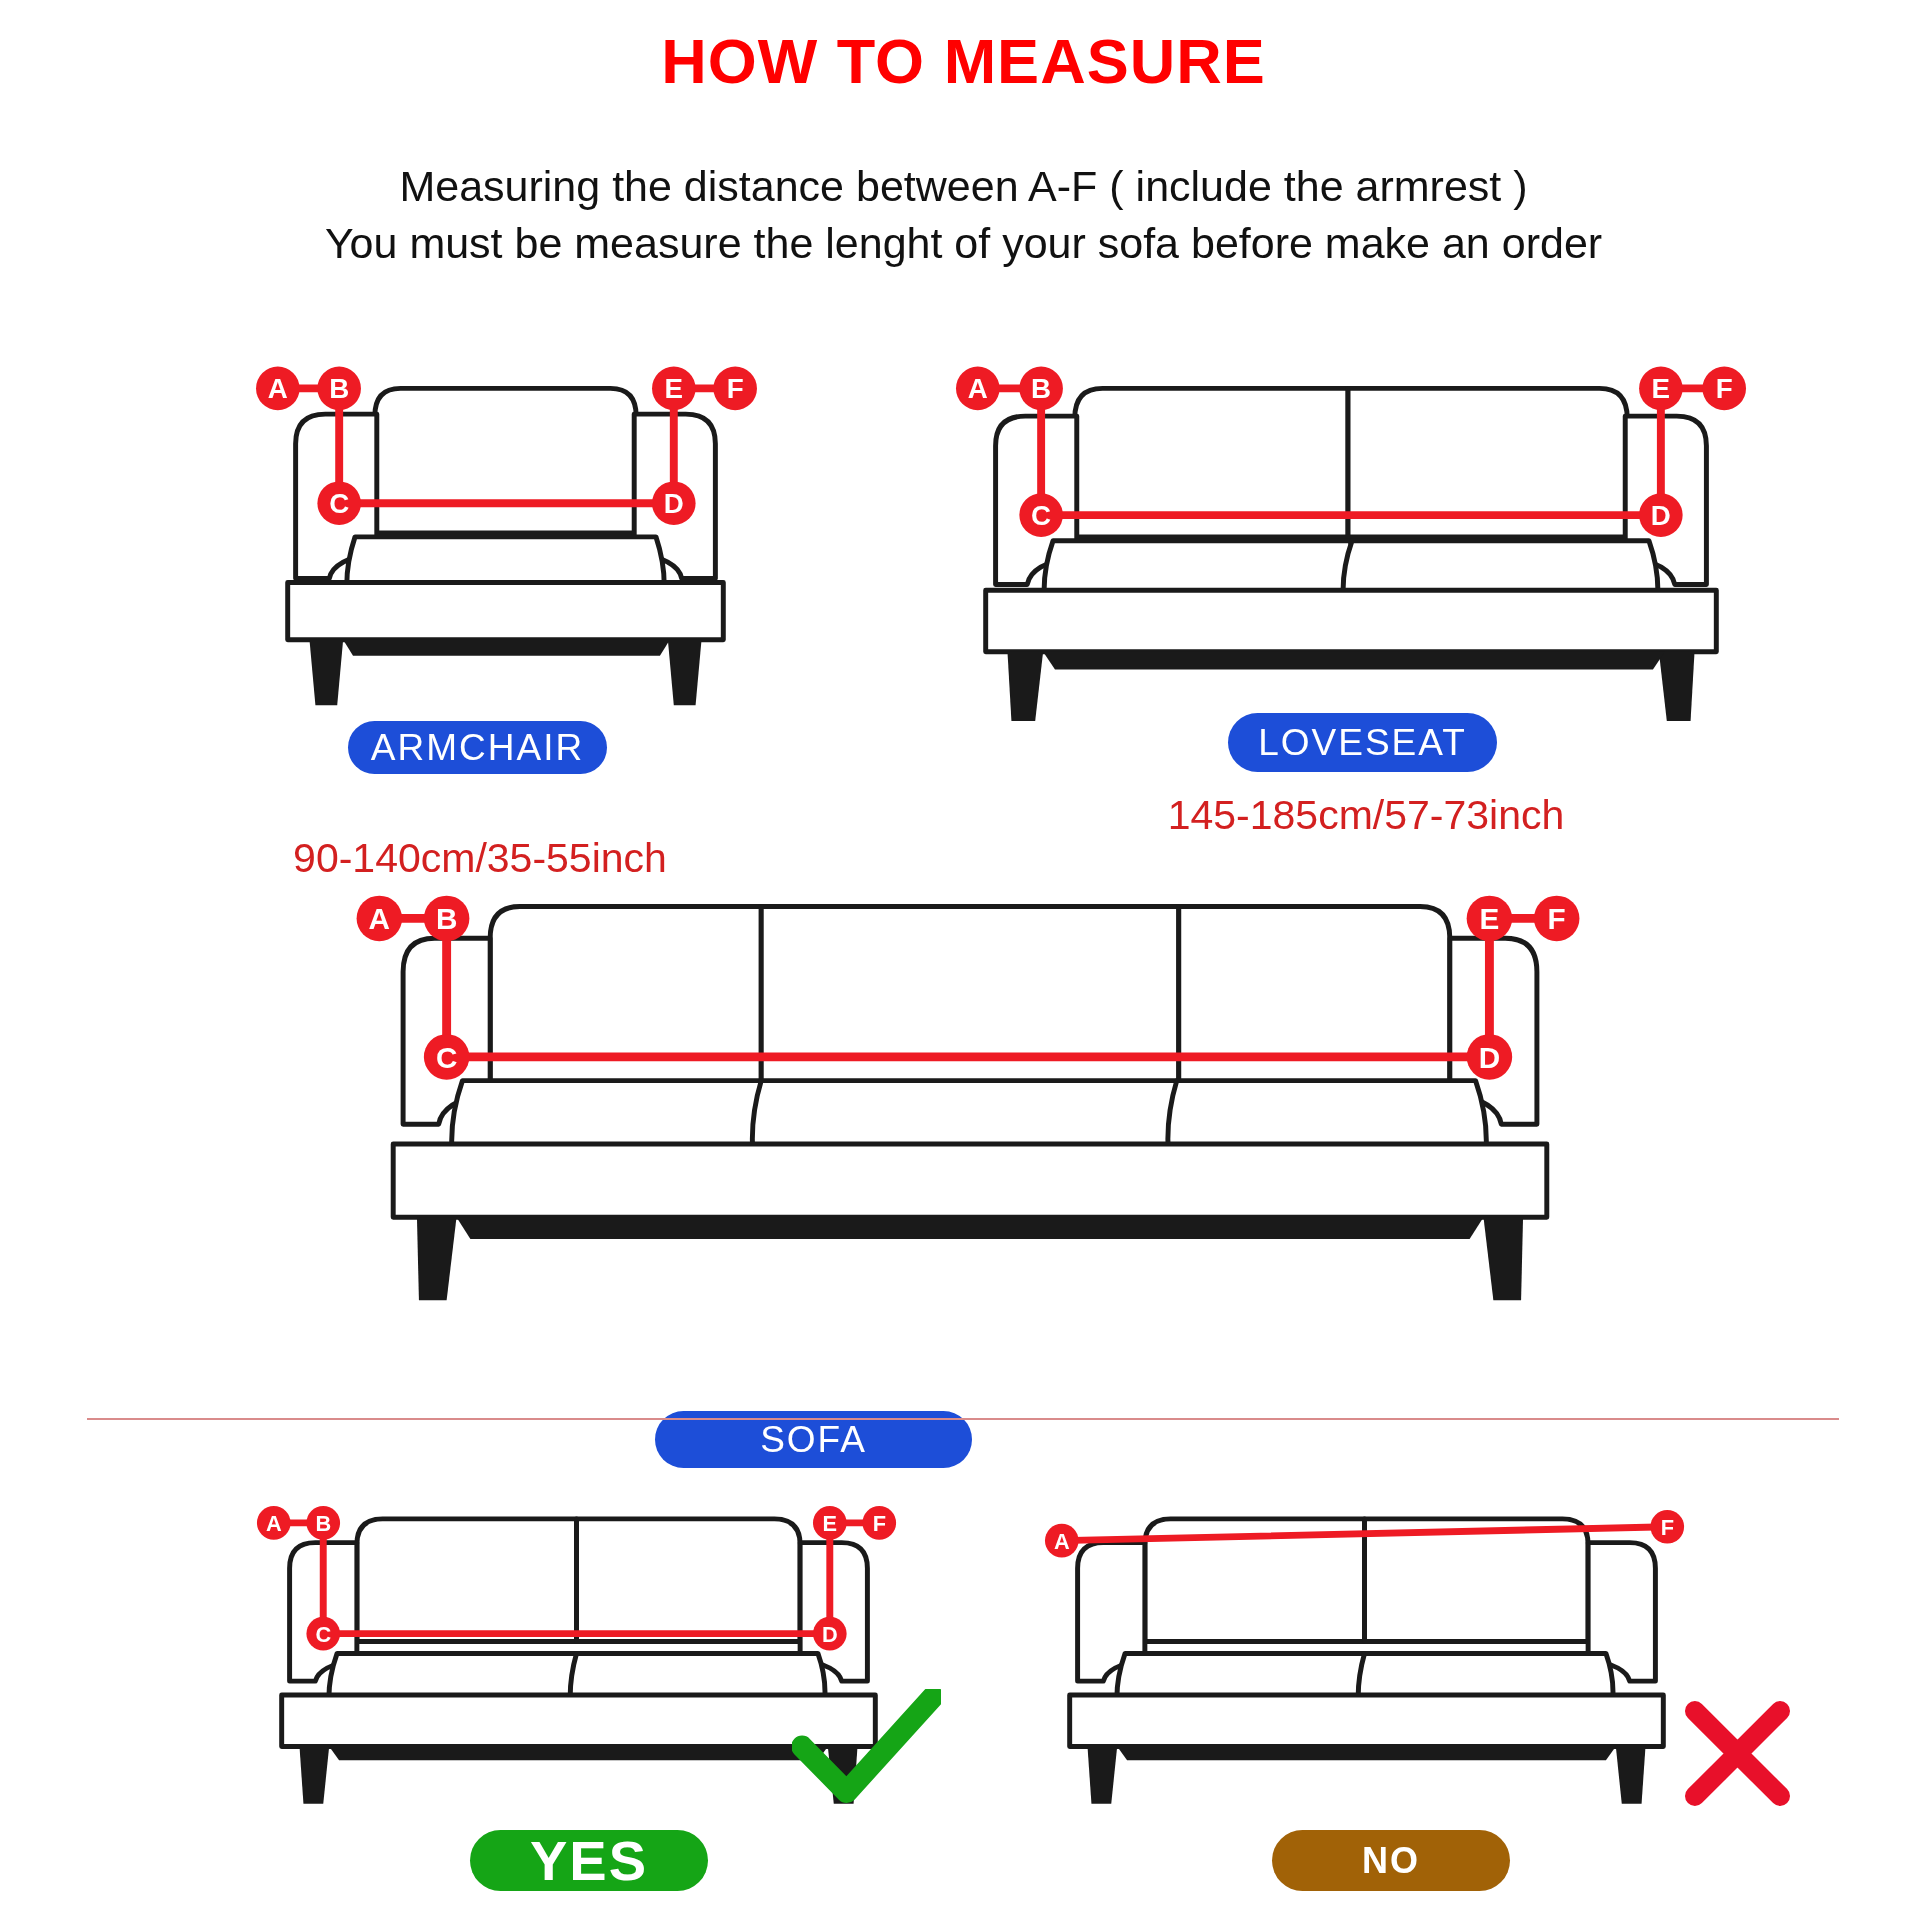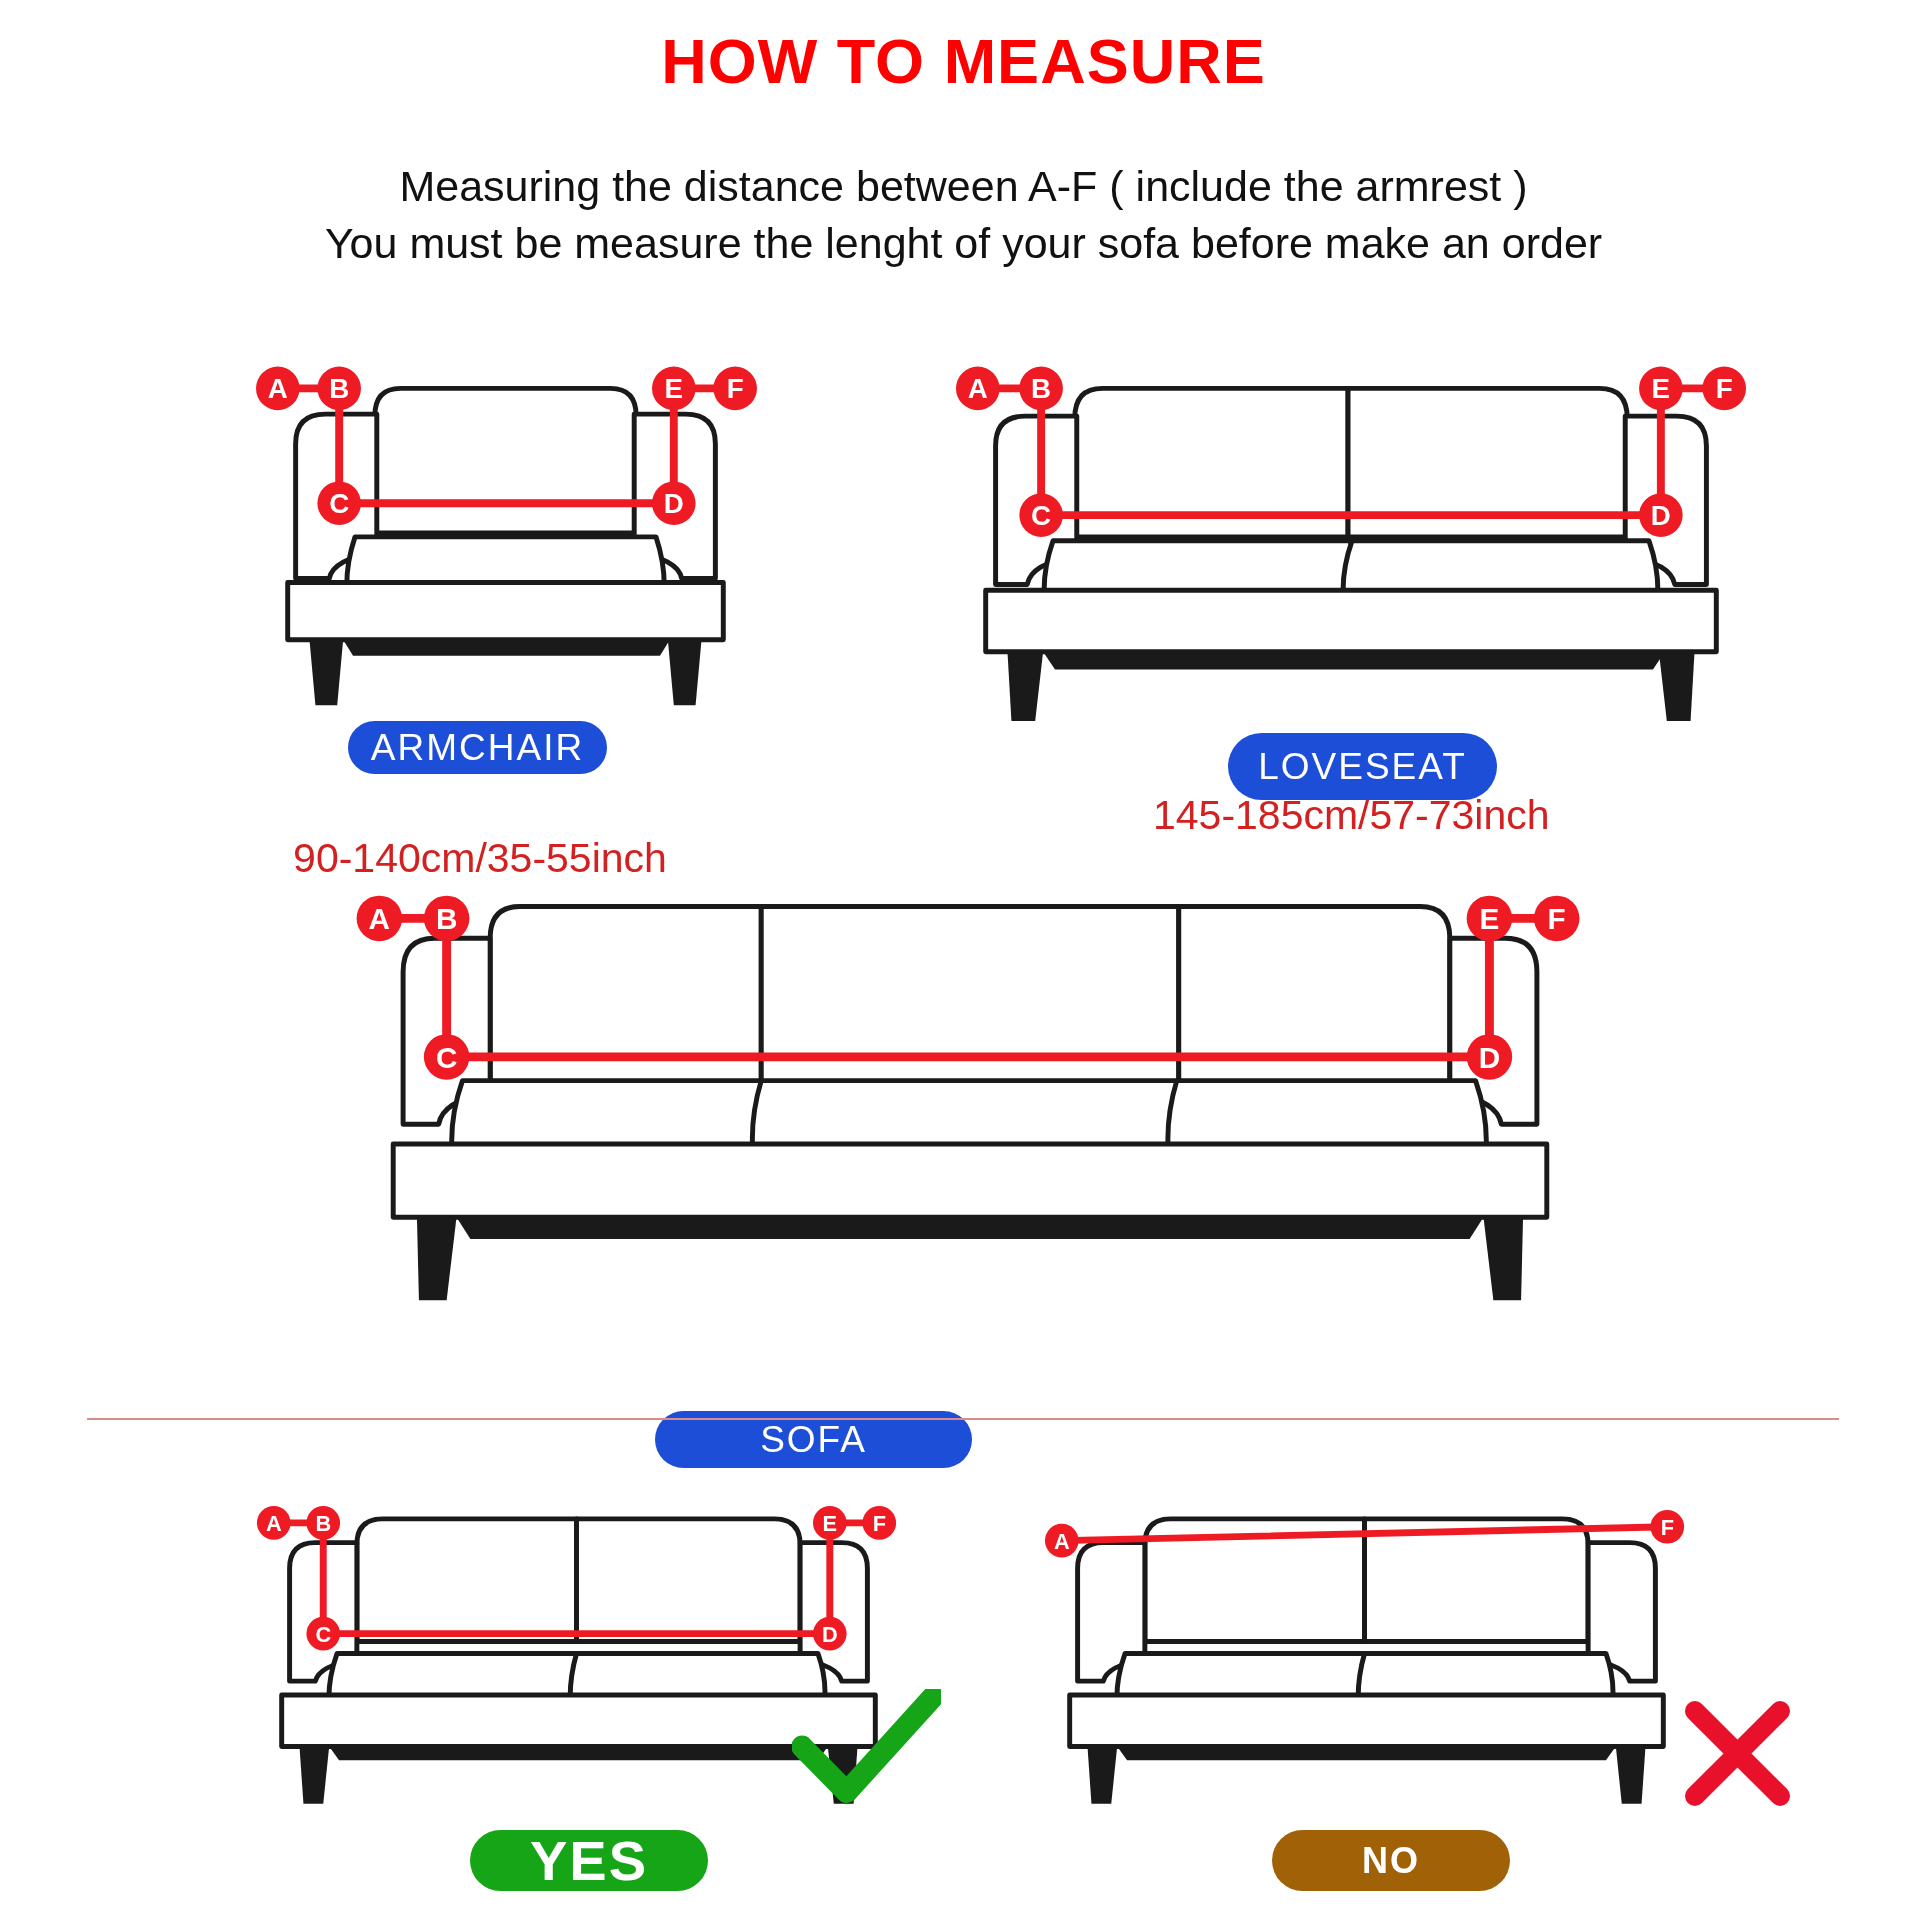--- a/index.html
+++ b/index.html
@@ -144,22 +144,22 @@
       <circle cx="92" cy="190" r="22" fill="#ee1b24"></circle>
         <text x="92" y="200">C</text>
       <circle cx="718" cy="190" r="22" fill="#ee1b24"></circle>
         <text x="718" y="200">D</text>
       <circle cx="718" cy="62" r="22" fill="#ee1b24"></circle>
         <text x="718" y="72">E</text>
       <circle cx="782" cy="62" r="22" fill="#ee1b24"></circle>
         <text x="782" y="72">F</text>
     </g>
   </svg>
-  <div class="pill grey" style="left:1228px;top:733px;width:269px;height:67px;">LOVESEAT</div>
-  <div class="dim" style="left:1153px;top:792px;width:426px;">145-185cm/57-73inch</div>
+  <div class="pill grey" style="left:1228px;top:713px;width:269px;height:59px;">LOVESEAT</div>
+  <div class="dim" style="left:1153px;top:792px;width:426px;text-align:center;">145-185cm/57-73inch</div>
 
   <svg class="sofa-svg" style="left:351px;top:861px;" width="1238" height="465" viewBox="0 0 1250 470">
     <g fill="#fff" stroke="#1a1a1a" stroke-width="5" stroke-linejoin="round" stroke-linecap="round">
       <path d="M140 78 q0 -32 30 -32 h244 v182 h-274 z"></path>
       <path d="M414 46 h422 v182 h-422 z"></path>
       <path d="M836 46 h244 q30 0 30 32 v150 h-274 z"></path>
       <path d="M52 112 q0 -34 32 -34 h56 v156 q-48 8 -52 32 l-36 0 z"></path>
       <path d="M1198 112 q0 -34 -32 -34 h-56 v156 q48 8 52 32 l36 0 z"></path>
       <path d="M112 222 h302 q12 40 8 78 h-320 q-4 -38 10 -78 z"></path>
       <path d="M414 222 h420 q12 40 8 78 h-436 q-4 -38 8 -78 z"></path>

